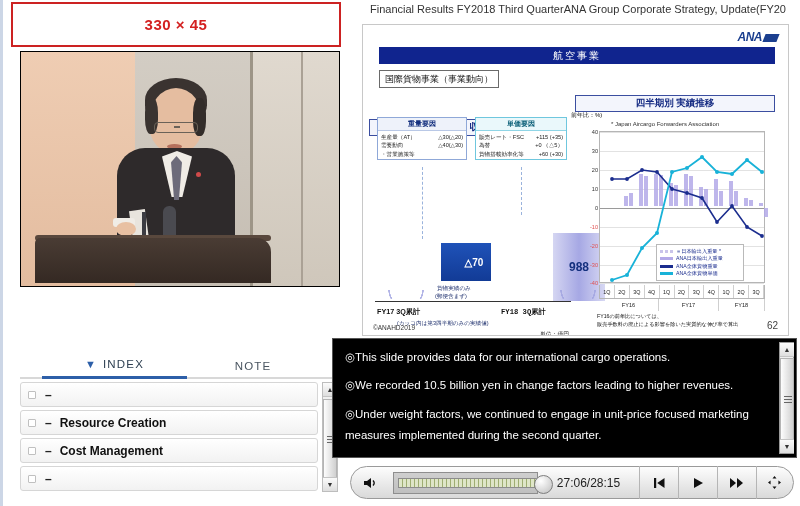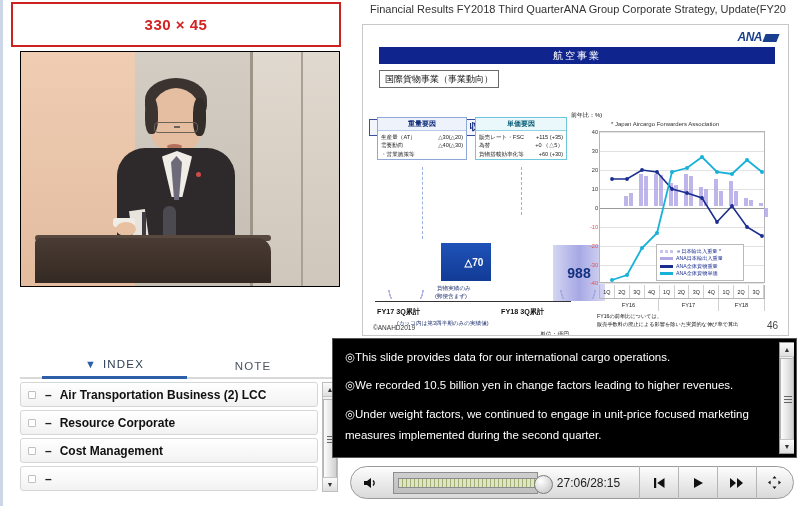--- a/index.html
+++ b/index.html
@@ -136,32 +136,32 @@
   #drop2 { left:146px; top:50px; height:48px; }
 
   .bar { position:absolute; bottom:26px; display:flex; align-items:center;
       justify-content:center; font-weight:bold; color:#14307e;padding-left:16px; }
   #bar-a { left:6px; width:52px; height:58px;
       background:linear-gradient(90deg,#d5d6f2,#9fa2e0,#cfd1ef); font-size:11px; }
   #bar-b { left:66px; width:50px; height:38px; bottom:46px;
       background:linear-gradient(180deg,#1f52b8,#123b96); color:#fff; font-size:10px; }
   #bar-c { left:124px; width:48px; height:84px;
       background:linear-gradient(90deg,#9ff0f7,#63dcef,#a7f2f8); font-size:11px; color:#10307e; }
-  #bar-g { position:absolute; left:178px; bottom:26px; width:52px; height:56px;
+  #bar-g { position:absolute; left:178px; bottom:26px; width:52px; height:68px;
       background:linear-gradient(90deg,#d5d6f2,#a6a8e4,#d7d8f3);
       display:flex; align-items:center; justify-content:center;
-      font-size:14px; font-weight:bold; color:#14307e; }
+      font-size:12px; font-weight:bold; color:#14307e; }
   .axis-line { position:absolute; left:0; bottom:25px; width:196px; height:1px; background:#333; }
   .wavy { position:absolute; width:50px; height:9px;
       background:radial-gradient(circle at 50% 0,transparent 60%,#9fa2e0 61% 66%,transparent 67%);
       opacity:.8; }
   .note-under { position:absolute; font-size:5.6px; color:#1b2d6b; text-align:center;
       white-space:nowrap; }
   .axis-lbl { position:absolute; bottom:10px; font-size:7.2px; font-weight:bold; color:#111; }
-  #axl-1 { left:2px; } #axl-2 { left:126px; }
+  #axl-1 { left:2px; } #axl-2 { left:126px;font-family:Liberation Mono, monospace; }
   .paren-note { position:absolute; left:22px; bottom:-1px; font-size:5.6px; color:#1b2d6b; }
   .unit-note { position:absolute; right:2px; bottom:-12px; font-size:5.8px; color:#111; }
 
   
   #lc { position:absolute; left:214px; top:92px; width:200px; height:212px; }
   .lc-unit { position:absolute; left:-6px; top:-6px; font-size:6px; color:#111; }
   .lc-note { position:absolute; left:34px; top:4px; font-size:6px; color:#333; }
   #plot { position:absolute; left:22px; top:14px; width:166px; height:152px;
       border:1px solid #b5b5b5; background:#fff; }
   .gl { position:absolute; left:0; width:100%; height:1px; background:#e2e2e2; }
@@ -265,26 +265,25 @@
         </div>
         <div class="idx-tab" id="tab-note">
           <span>NOTE</span>
         </div>
       </div>
 
       <div id="idx-list">
         <div class="idx-row">
           <span class="idx-chk"></span>
           <span class="idx-dash">–</span>
-          <span class="idx-label">Air Transportation Business (2) LCC</span>
         </div>
         <div class="idx-row">
           <span class="idx-chk"></span>
           <span class="idx-dash">–</span>
-          <span class="idx-label">Resource Corporate</span>
+          <span class="idx-label">Resource Creation</span>
         </div>
         <div class="idx-row">
           <span class="idx-chk"></span>
           <span class="idx-dash">–</span>
           <span class="idx-label">Cost Management</span>
         </div>
         <div class="idx-row">
           <span class="idx-chk"></span>
           <span class="idx-dash">–</span>
         </div>
@@ -305,20 +304,21 @@
   </div>
 
   <div id="slide">
     <div class="ana-logo">
       <span>ANA</span><i></i>
     </div>
 
     <div class="blue-band">航空事業</div>
     <div class="sub-box">国際貨物事業（事業動向）</div>
     <div class="hdr-box" id="hdr-left">第3四半期累計　収入増減要因</div>
+    <div class="hdr-box" id="hdr-right">四半期別 実績推移</div>
 
     <div id="wf">
       <div class="fbox" id="fbox1">
         <div class="fbox-hd">重量要因</div>
         <div class="fbox-rows">
           <div>
               <span>生産量（AT）</span>
               <span>△30(△20)</span>
             </div>
           <div>
@@ -484,21 +484,21 @@
         <div style="width:60px">FY16</div>
         <div style="width:60px">FY17</div>
         <div style="width:46px">FY18</div>
       </div>
 
       <div class="lc-foot" style="white-space:pre-line">FY16の前年比については、
 販売手数料の廃止による影響を除いた実質的な伸び率で算出</div>
     </div>
 
     <div class="copy">©ANAHD2019</div>
-    <div class="pageno">46</div>
+    <div class="pageno">62</div>
   </div>
 
   <div id="trans">
     <div id="trans-text">
       <p>◎This slide provides data for our international cargo operations.</p>
       <p>◎We recorded 10.5 billion yen in change factors leading to higher revenues.</p>
       <p>◎Under weight factors, we continued to engage in unit-price focused marketing measures implemented during the second quarter.</p>
     </div>
     <div id="trans-scroll">
       <div class="sb-btn">▲</div>

